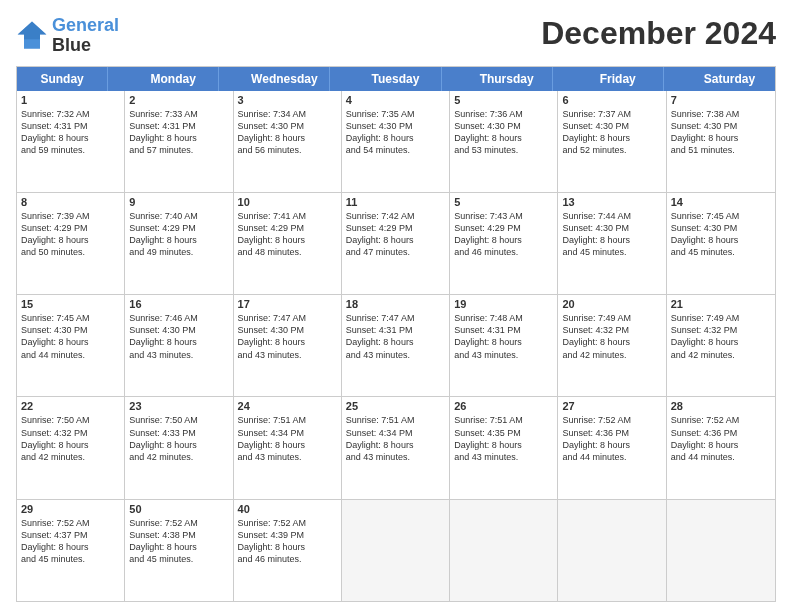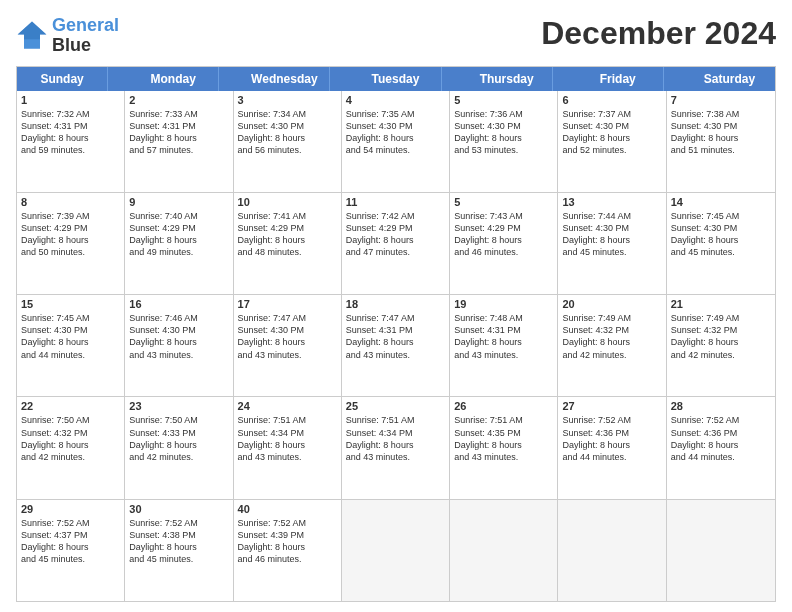--- a/index.html
+++ b/index.html
@@ -263,21 +263,21 @@
             <div class="day-num">28</div>
             <div class="cell-text">Sunrise: 7:52 AM<br>Sunset: 4:36 PM<br>Daylight: 8 hours<br>and 44 minutes.</div>
           </div>
         </div>
         <div class="cal-row">
           <div class="cal-cell">
             <div class="day-num">29</div>
             <div class="cell-text">Sunrise: 7:52 AM<br>Sunset: 4:37 PM<br>Daylight: 8 hours<br>and 45 minutes.</div>
           </div>
           <div class="cal-cell">
-            <div class="day-num">30</div>
+            <div class="day-num">50</div>
             <div class="cell-text">Sunrise: 7:52 AM<br>Sunset: 4:38 PM<br>Daylight: 8 hours<br>and 45 minutes.</div>
           </div>
           <div class="cal-cell">
             <div class="day-num">40</div>
             <div class="cell-text">Sunrise: 7:52 AM<br>Sunset: 4:39 PM<br>Daylight: 8 hours<br>and 46 minutes.</div>
           </div>
           <div class="cal-cell empty"></div>
           <div class="cal-cell empty"></div>
           <div class="cal-cell empty"></div>
           <div class="cal-cell empty"></div>

